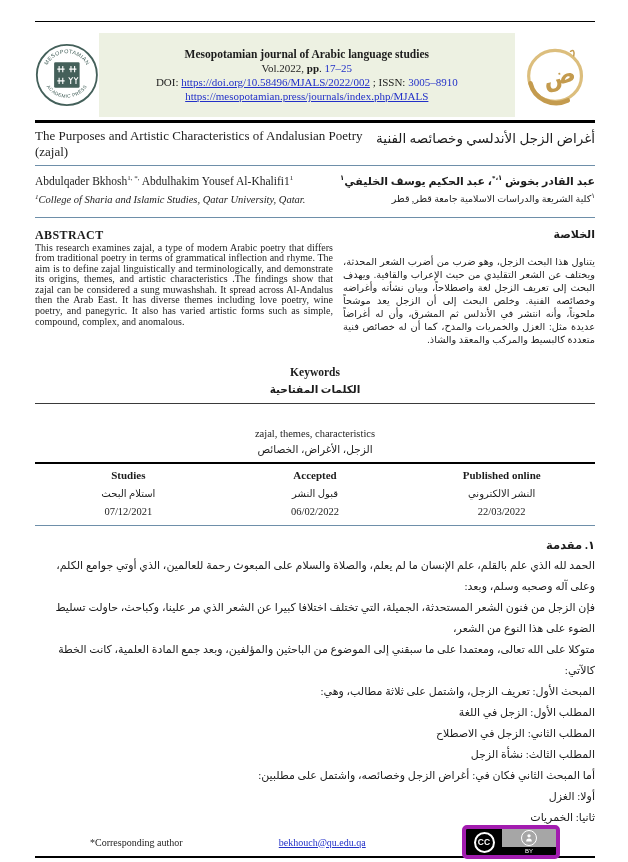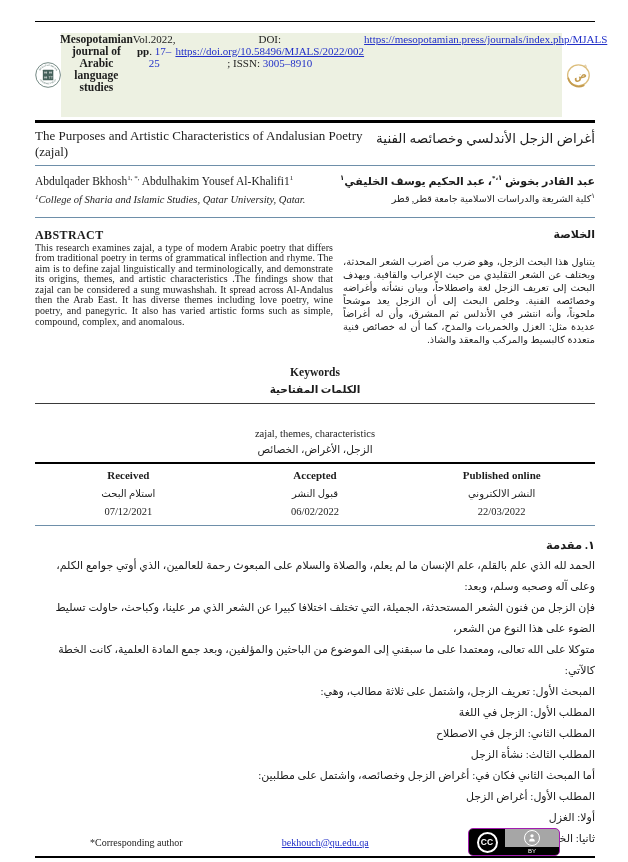--- a/index.html
+++ b/index.html
@@ -2,22 +2,22 @@
 <html><head>
 <meta charset="utf-8">
 <style>
   html,body { margin:0; padding:0; background:#fff; }
   .page { position:relative; width:628px; height:862px; background:#fff; overflow:hidden;
           font-family:"Liberation Serif","DejaVu Sans",serif; color:#1c1c1c; }
   .content { padding:0 33px 0 35px; }
 
   .rule-top { margin-top:21px; border-bottom:1.5px solid #000; }
   .header-row { display:flex; align-items:center; justify-content:space-between; margin-top:11px; height:84px; }
-  .green-box { width:457px; height:84px; background:#edf1e2; display:flex; flex-direction:row;
-               justify-content:center; text-align:center; row-gap:2px;padding-left:44px; }
+  .green-box { width:457px; height:84px; background:#edf1e2; display:flex; flex-direction:column;
+               justify-content:center; text-align:center; row-gap:2px; }
   .jt { font-weight:bold; font-size:11.5px; }
   .hline { font-size:11px; }
   .link { color:#2230c8; text-decoration:underline; cursor:pointer; }
   .blue { color:#2230c8; }
   b.pp { font-weight:bold; }
 
   .rule-thick { border-bottom:3px solid #000; margin-top:3px; }
   .rule-steel { border-bottom:1px solid #6e8fa9; margin-top:4px; }
   .rule-thin  { border-bottom:1px solid #3a3a3a; margin-top:8px; }
   .rule-thick2{ border-bottom:2px solid #000; margin-top:7px; }
@@ -59,21 +59,21 @@
   .body-head { font-weight:bold; font-size:11.5px; margin-bottom:3px; }
   .body-line { font-size:11px; line-height:21px; }
 
   .footer-row { position:absolute; left:35px; right:26px; bottom:5px; height:30px;
                 display:flex; align-items:center; justify-content:space-between;
                 padding-left:55px; padding-right:42px; box-sizing:border-box; }
   .rule-bottom { position:absolute; left:35px; right:33px; bottom:4px; border-bottom:2px solid #000; }
   .corr { font-size:10px; }
   .email { font-size:10px; }
 
-  .cc-badge { width:90px; height:26px; border:1px solid #a21caf; border-radius:5px; background:#a6a6a6;
+  .cc-badge { width:90px; height:26px; border:4px solid #a21caf; border-radius:5px; background:#a6a6a6;
               display:flex; overflow:hidden; position:relative; z-index:2; }
   .cc-left { width:36px; background:#000; display:flex; align-items:center; justify-content:center; }
   .cc-circle { width:17px; height:17px; border:2px solid #fff; border-radius:50%; color:#fff;
                font-weight:bold; font-size:8.5px; display:flex; align-items:center; justify-content:center;
                font-family:"Liberation Sans",sans-serif; }
   .cc-right { flex:1; position:relative; display:flex; align-items:flex-start; justify-content:center; padding-top:1px; }
   .person-circle { width:14px; height:14px; border:1.5px solid #fff; border-radius:50%;
                    display:flex; align-items:center; justify-content:center; }
   .cc-by { position:absolute; bottom:0; left:0; right:0; height:8px; background:#000; color:#fff;
            font-size:6px; line-height:8px; text-align:center; font-family:"Liberation Sans",sans-serif; }
@@ -174,21 +174,21 @@
       <div class="kw-head-ar">الكلمات المفتاحية</div>
       <div class="rule-thin"></div>
       <div class="kw-val-en">zajal, themes, characteristics</div>
       <div class="kw-val-ar">الزجل، الأغراض، الخصائص</div>
     </div>
 
     <div class="rule-thick2"></div>
 
     <div class="dates-row">
       <div class="date-col">
-        <div class="date-label">Received</div>
+        <div class="date-label">Studies</div>
         <div class="date-ar">استلام البحث</div>
         <div class="date-val">07/12/2021</div>
       </div>
       <div class="date-col">
         <div class="date-label">Accepted</div>
         <div class="date-ar">قبول النشر</div>
         <div class="date-val">06/02/2022</div>
       </div>
       <div class="date-col">
         <div class="date-label">Published online</div>
@@ -202,21 +202,20 @@
     <div class="body-sec">
       <div class="body-head">١. مقدمة</div>
       <div class="body-line">الحمد لله الذي علم بالقلم، علم الإنسان ما لم يعلم، والصلاة والسلام على المبعوث رحمة للعالمين، الذي أوتي جوامع الكلم، وعلى آله وصحبه وسلم، وبعد:</div>
       <div class="body-line">فإن الزجل من فنون الشعر المستحدثة، الجميلة، التي تختلف اختلافا كبيرا عن الشعر الذي مر علينا، وكباحث، حاولت تسليط الضوء على هذا النوع من الشعر،</div>
       <div class="body-line">متوكلا على الله تعالى، ومعتمدا على ما سبقني إلى الموضوع من الباحثين والمؤلفين، وبعد جمع المادة العلمية، كانت الخطة كالآتي:</div>
       <div class="body-line">المبحث الأول: تعريف الزجل، واشتمل على ثلاثة مطالب، وهي:</div>
       <div class="body-line">المطلب الأول: الزجل في اللغة</div>
       <div class="body-line">المطلب الثاني: الزجل في الاصطلاح</div>
       <div class="body-line">المطلب الثالث: نشأة الزجل</div>
       <div class="body-line">أما المبحث الثاني فكان في: أغراض الزجل وخصائصه، واشتمل على مطلبين:</div>
-      <div class="body-line">المطلب الأول: أغراض الزجل</div>
       <div class="body-line">أولا: الغزل</div>
       <div class="body-line">ثانيا: الخمريات</div>
     </div>
 
   </div>
 
   <div class="rule-bottom"></div>
 
   <div class="footer-row">
     <span class="corr">*Corresponding author</span>

